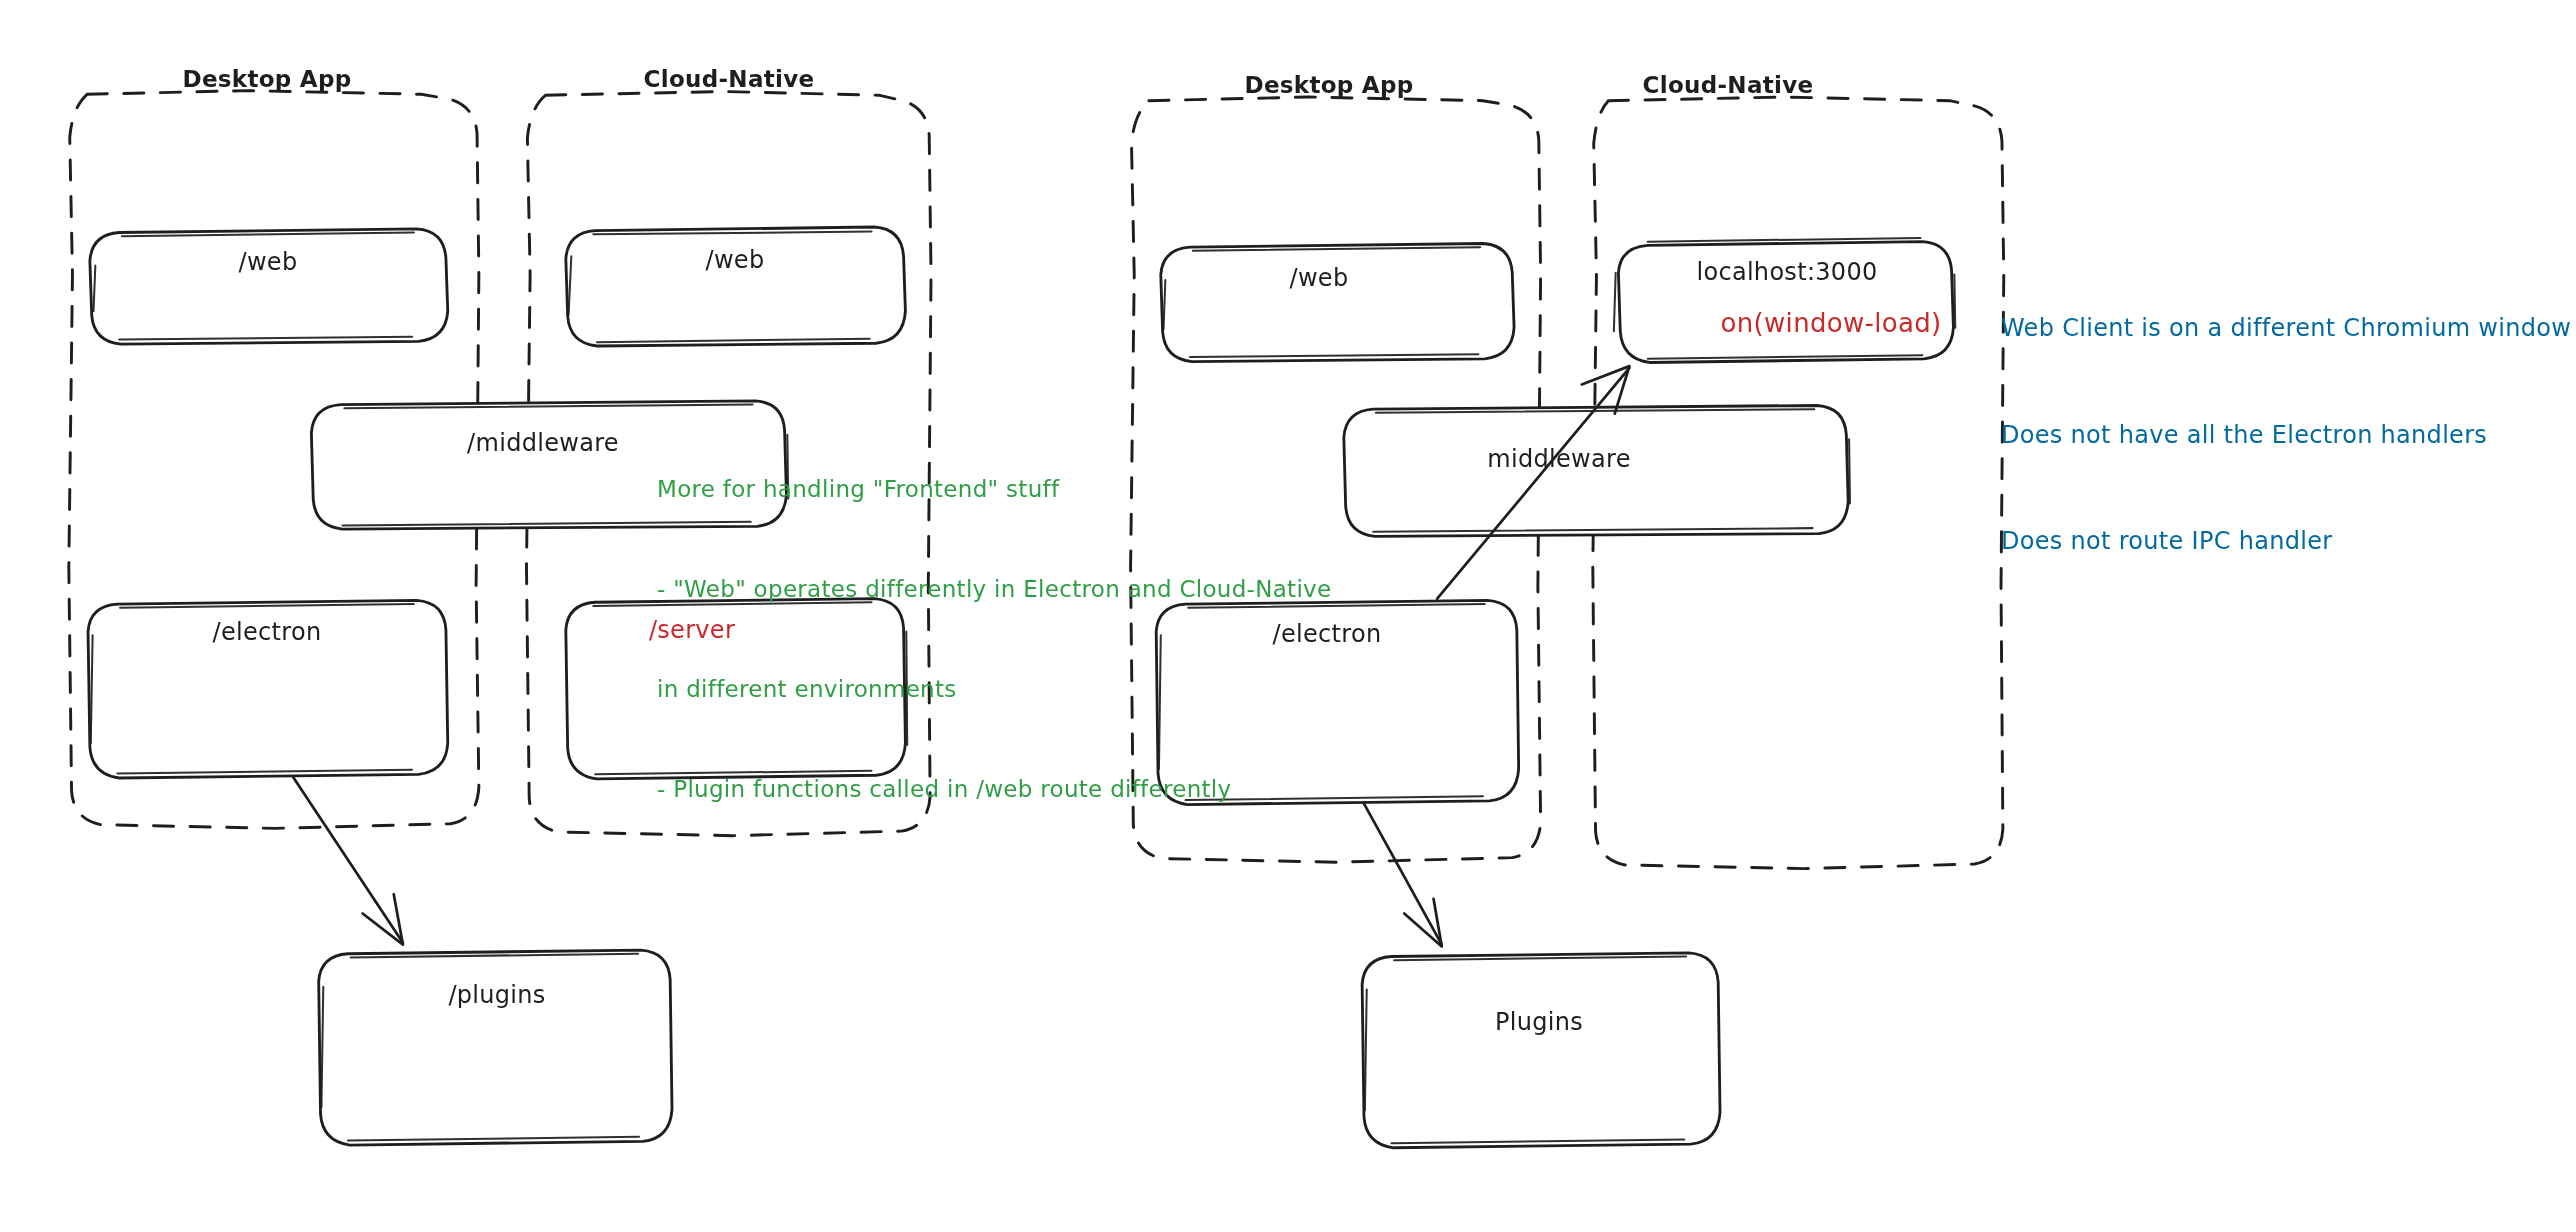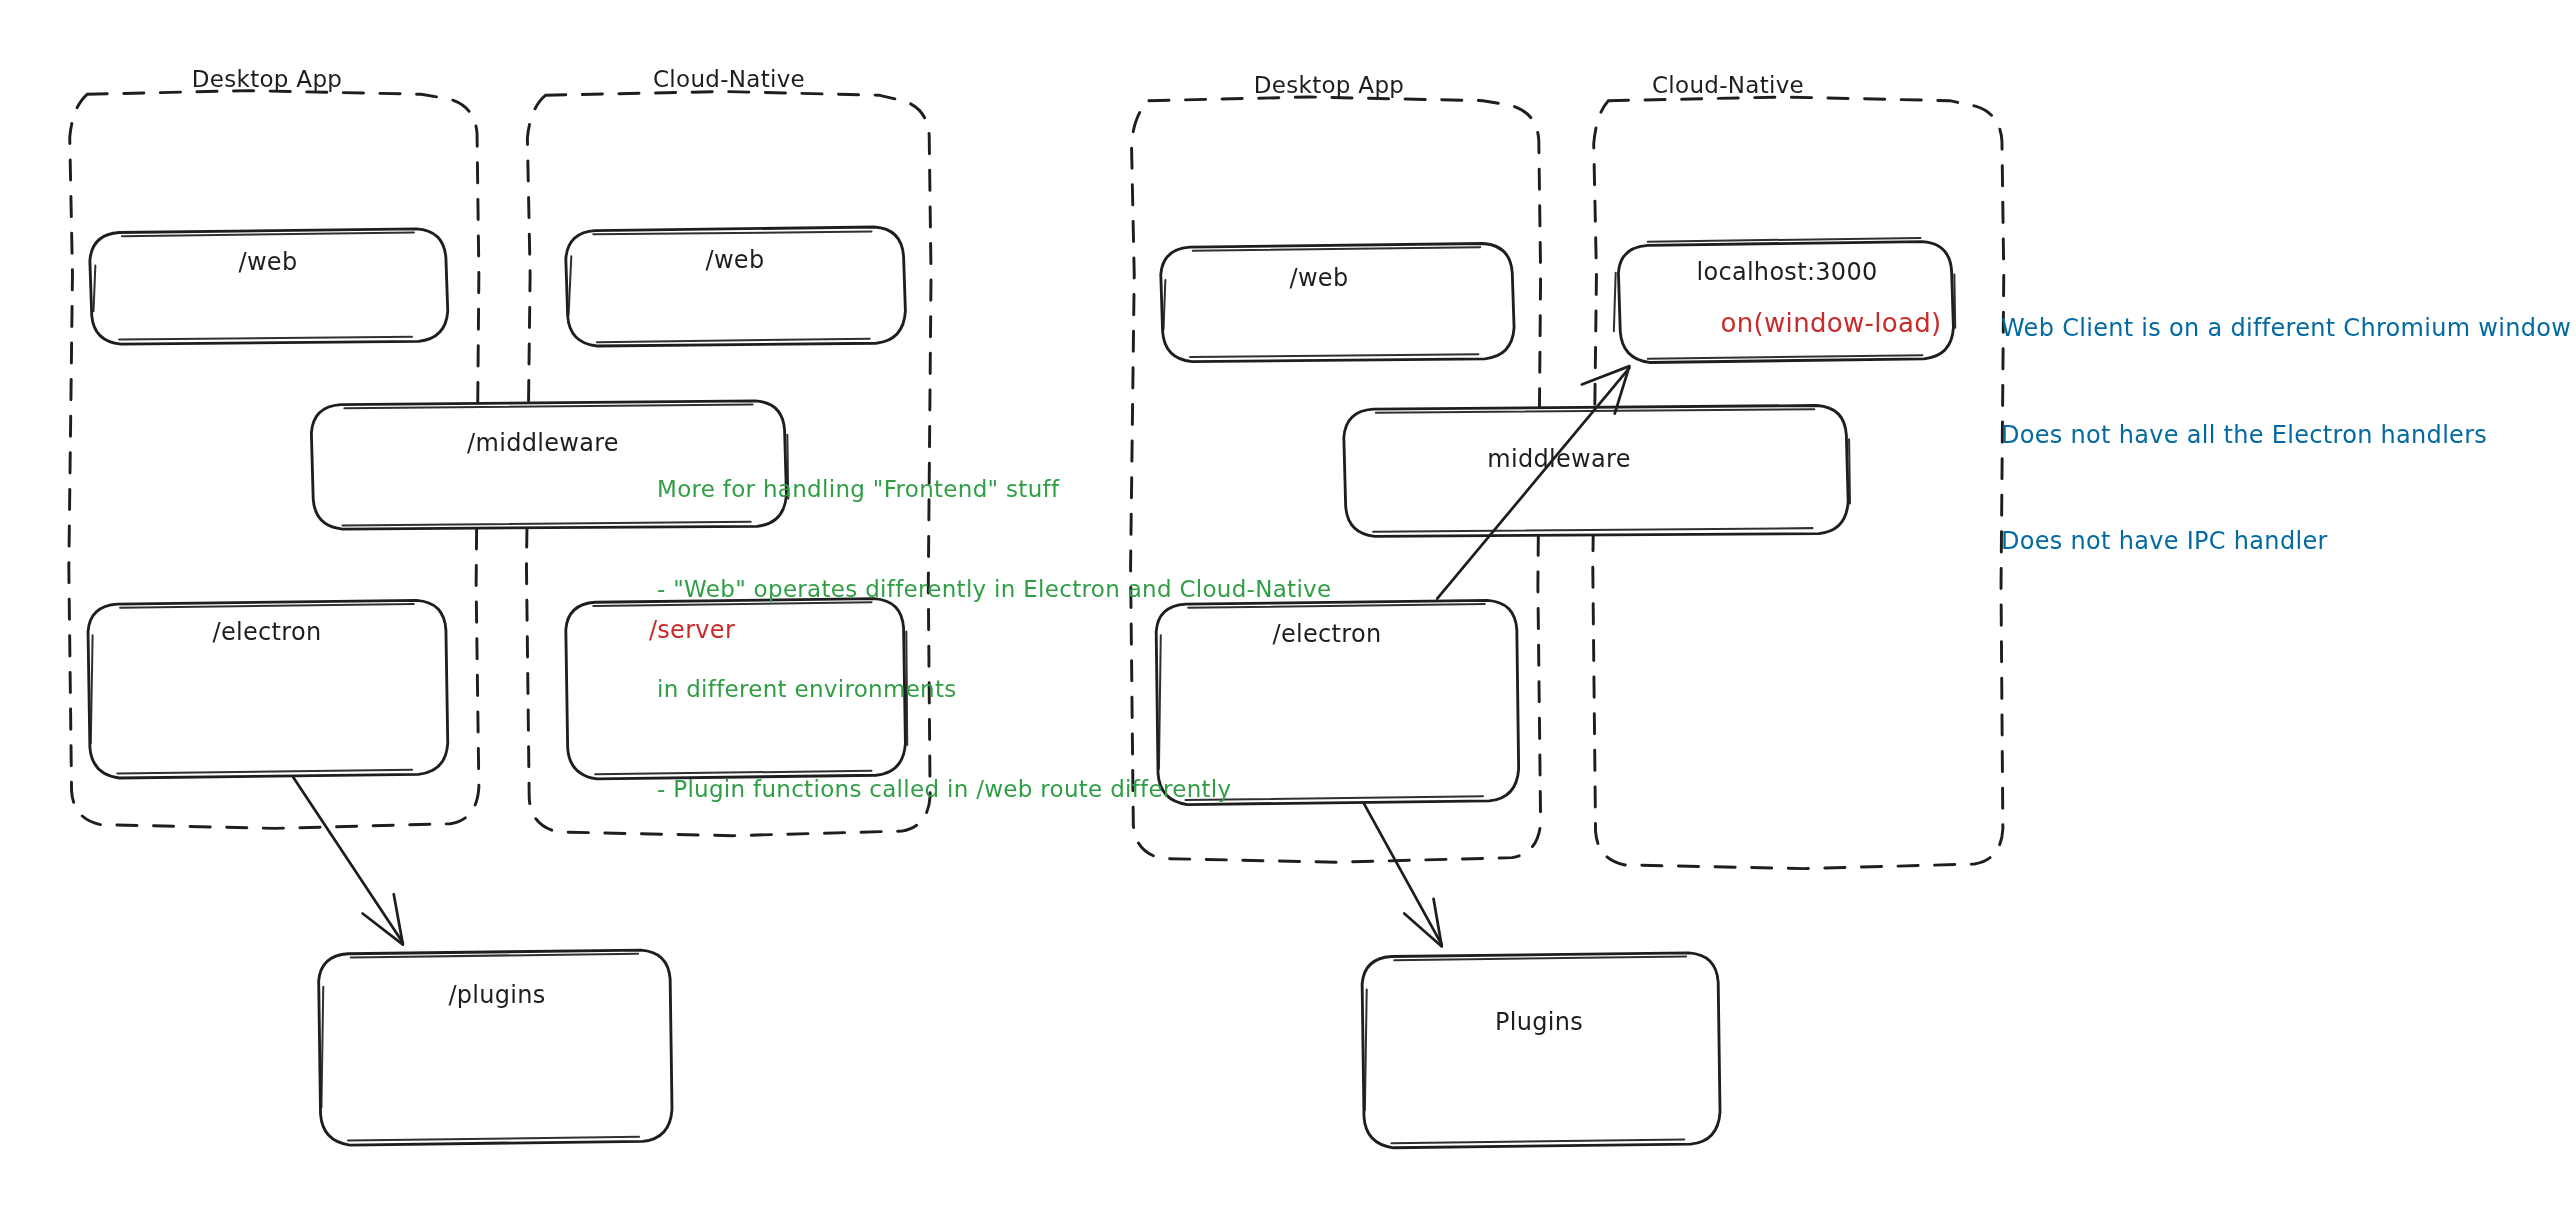--- a/index.html
+++ b/index.html
@@ -30,20 +30,21 @@
     font-family: "DejaVu Sans", sans-serif;
     color: #1e1e1e;
     white-space: pre;
     line-height: 1.35;
     letter-spacing: 0.3px;
   }
   .group-title {
     font-size: 23px;
     text-align: center;
     transform: translateX(-50%);
+    font-weight: bold;
   }
   .node-label {
     font-size: 24px;
     text-align: center;
     transform: translateX(-50%);
   }
   .node-sub {
     font-size: 26px;
     text-align: center;
     transform: translateX(-50%);
@@ -247,17 +248,17 @@
 
   <div class="lbl node-label" style="left:1559px; top:443px;">middleware</div>
 
   <div class="lbl node-label" style="left:1327px; top:618px;">/electron</div>
 
   <div class="lbl node-label" style="left:1539px; top:986px;margin-top:20px;">Plugins</div>
 
   <div class="note-red lbl" style="left:2001px; top:240px; transform:none;">
     <div>Web Client is on a different Chromium window</div>
     <div>Does not have all the Electron handlers</div>
-    <div>Does not have IPC handler</div>
+    <div>Does not route IPC handler</div>
   </div>
 
 </div>
 
 
 </body></html>

